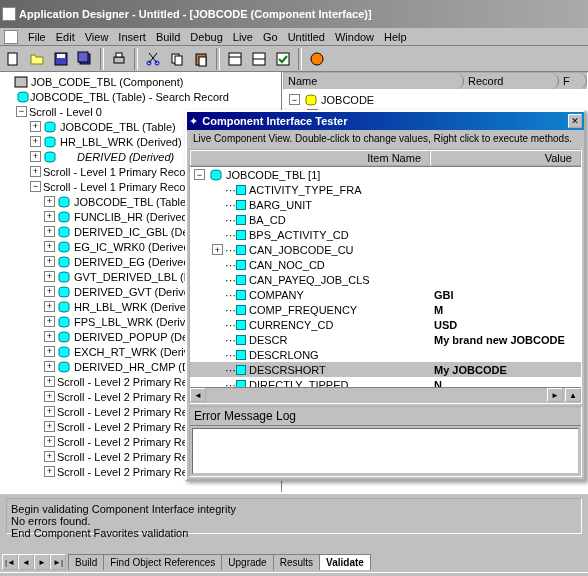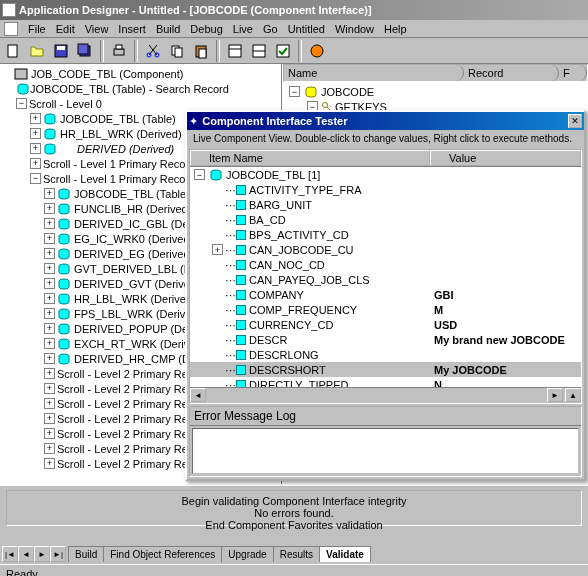--- a/index.html
+++ b/index.html
@@ -1,18 +1,18 @@
 <!DOCTYPE html>
 <html><head>
 <meta charset="utf-8">
 <style>
 * { margin: 0; padding: 0; box-sizing: border-box; font-family: "Tahoma", "MS Sans Serif", sans-serif; font-size: 11px; }
 body { background: #c0c0c0; width: 588px; height: 576px; position: relative; overflow: hidden; }
 
-.titlebar { background: linear-gradient(to right, #666, #aaa); color: #fff; height: 20px; display: flex; align-items: center; padding: 0 2px; }
+.titlebar { background: linear-gradient(to right, #666, #aaa); color: #fff; height: 28px; display: flex; align-items: center; padding: 0 2px; }
 .titlebar .icon { width: 14px; height: 14px; background: #fff; margin-right: 3px; border: 1px solid #888; }
 .titlebar .text { font-weight: bold; }
 
 .menubar { background: #c0c0c0; height: 18px; display: flex; align-items: center; padding: 0 4px; gap: 10px; border-bottom: 1px solid #808080; }
 
 .toolbar { background: #c0c0c0; height: 26px; display: flex; align-items: center; padding: 2px; gap: 2px; border-bottom: 1px solid #808080; }
 .tb-btn { width: 22px; height: 22px; border: 1px solid #c0c0c0; display: flex; align-items: center; justify-content: center; }
 .tb-btn svg { width: 16px; height: 16px; }
 .tb-sep { width: 4px; height: 22px; border-left: 1px solid #808080; border-right: 1px solid #fff; margin: 0 2px; }
 
@@ -34,36 +34,36 @@
 .rp-head .col { border-right: 1px solid #808080; padding: 2px 4px; border-radius: 8px; }
 .rp-body { flex: 1; background: #fff; padding: 2px; }
 .rp-row { display: flex; align-items: center; height: 15px; }
 
 .dialog { position: absolute; left: 185px; top: 110px; width: 401px; border: 2px outset #fff; background: #c0c0c0; box-shadow: 2px 2px 4px rgba(0,0,0,0.4); }
 .dlg-title { background: linear-gradient(to right, #000080, #1084d0); color: #fff; height: 18px; display: flex; align-items: center; padding: 0 2px; }
 .dlg-title .close { width: 14px; height: 14px; background: #c0c0c0; border: 1px outset #fff; margin-left: auto; display: flex; align-items: center; justify-content: center; font-size: 9px; color: #000; }
 .dlg-info { padding: 3px 6px; background: #c0c0c0; font-size: 10px; }
 .dlg-grid { border: 1px inset #fff; background: #fff; margin: 2px; }
 .dlg-grid-head { background: #c0c0c0; display: flex; height: 17px; border-bottom: 1px solid #808080; }
-.dlg-grid-head .col { border: 1px outset #fff; padding: 1px 18px; }
+.dlg-grid-head .col { border: 1px outset #fff; padding: 1px 8px; text-align: right; }
 .dlg-grid-body { height: 220px; overflow: hidden; }
 .dlg-row { display: flex; align-items: center; height: 15px; }
 .dlg-row .name { width: 240px; display: flex; align-items: center; }
 .dlg-row .val { flex: 1; padding-left: 4px; font-weight: bold; }
 .dlg-row.selected { background: #c0c0c0; }
 .dlg-scroll { height: 16px; background: #c0c0c0; border-top: 1px solid #808080; display: flex; }
 .dlg-scroll .arrow { width: 16px; height: 14px; border: 1px outset #fff; display: flex; align-items: center; justify-content: center; font-size: 8px; }
 .dlg-scroll .track { flex: 1; }
 
 .dlg-err { margin: 2px; border: 1px inset #fff; background: #c0c0c0; }
 .dlg-err-head { padding: 2px 4px; background: #c0c0c0; font-size: 12px; border-bottom: 1px solid #808080; }
 .dlg-err-body { height: 46px; background: #fff; border: 1px inset #c0c0c0; margin: 2px; }
 
 .bottom-panel { border-top: 2px solid #fff; padding: 4px 6px; height: 60px; font-size: 10px; background: #c0c0c0; }
-.bottom-panel .box { border: 1px inset #fff; padding: 4px; height: 36px; text-align: center; }
+.bottom-panel .box { border: 1px inset #fff; padding: 4px; height: 36px; }
 
 .tab-bar { height: 20px; display: flex; align-items: center; padding: 0 2px; background: #c0c0c0; }
 .tab-bar .nav { display: flex; }
 .tab-bar .nav .nbtn { width: 16px; height: 16px; border: 1px outset #fff; display: flex; align-items: center; justify-content: center; font-size: 8px; }
 .tab-bar .tabs { display: flex; margin-left: 2px; }
 .tab-bar .tab { padding: 2px 6px; border: 1px solid #808080; border-bottom: none; background: #c0c0c0; margin-right: -1px; font-size: 10px; }
 .tab-bar .tab.active { background: #fff; font-weight: bold; }
 
 .statusbar { height: 18px; border-top: 1px solid #fff; padding: 2px 6px; font-size: 10px; display: flex; align-items: center; }
 

